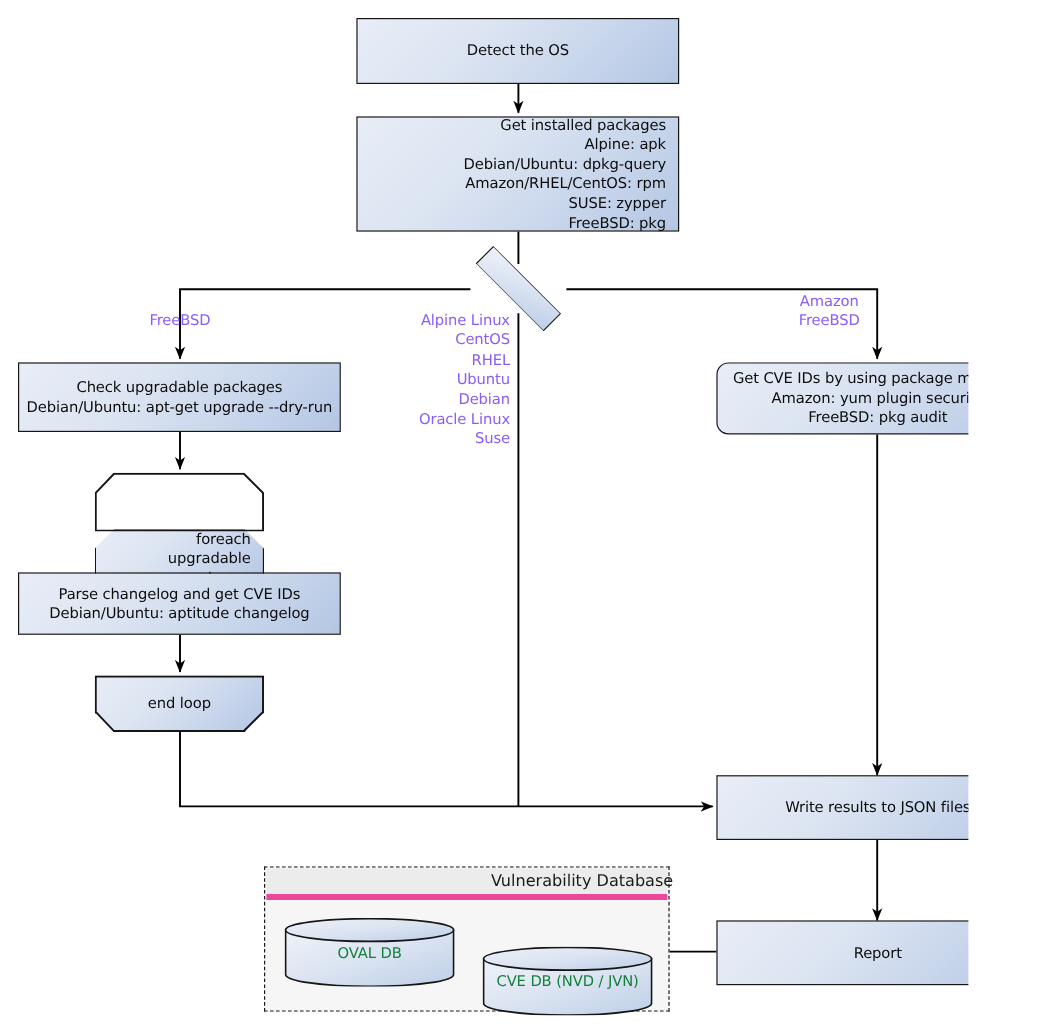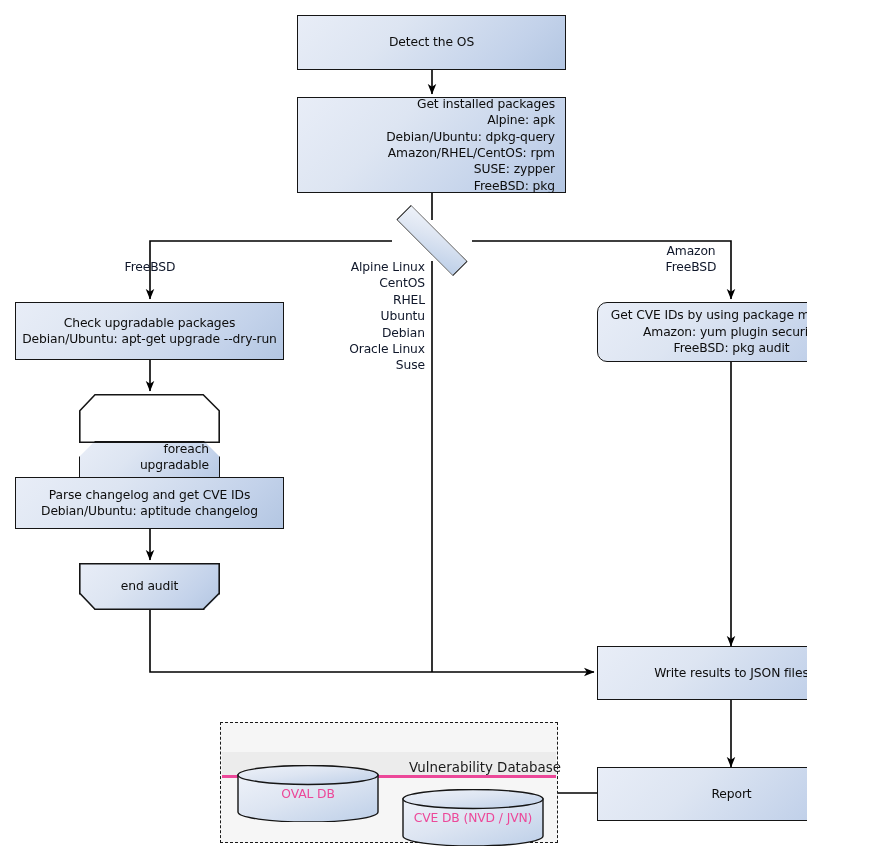--- a/index.html
+++ b/index.html
@@ -86,26 +86,25 @@
     position: absolute;
     box-sizing: border-box;
     border: 1.8px dashed #1a1a1a;
     background: #f6f6f6;
     z-index: 1;
   }
   .group-title-bar {
     position: absolute;
     box-sizing: border-box;
     background: #ececec;
-    border-bottom: 3px solid #ec4899;
+    border-bottom: 5px solid #ec4899;
     z-index: 2;
     display: flex;
-    align-items: flex-end;
+    align-items: center;
     justify-content: flex-end;
-    margin-top: 28px;
   }
   .group-title-bar span {
     font-size: 13.4px;
     white-space: nowrap;
     color: #1a1a1a;
     position: relative;
     left: 5px;
   }
 
   
@@ -117,30 +116,30 @@
   .cyl .cyl-label {
     position: absolute;
     left: 0;
     top: 0;
     width: 100%;
     height: 100%;
     display: flex;
     align-items: center;
     justify-content: center;
     font-size: 12.3px;
-    color: #ec4899;
+    color: #15803d;
     letter-spacing: -0.1px;
   }
 
   
   .edge-label {
     position: absolute;
     font-size: 12.3px;
     line-height: 16.4px;
-    color: #0f172a;
+    color: #8b5cf6;
     white-space: pre-line;
     z-index: 2;
     letter-spacing: -0.1px;
   }
   .el-center { text-align: center; }
   .el-right  { text-align: right; }
 </style>
 </head>
 <body>
 
@@ -209,21 +208,21 @@
   <svg class="loop-outline" style="left:79px; top:394px;" width="141" height="49" viewBox="0 0 141 49" xmlns="http://www.w3.org/2000/svg">
     <path d="M 16 0.8 L 124.2 0.8 L 140.2 16.8 L 140.2 48.2 L 0.8 48.2 L 0.8 16.8 Z" fill="none" stroke="#151515" stroke-width="1.6"></path>
   </svg>
 
   <div class="node ta-center" style="left:15px; top:477px; width:269px; height:52px;">
     <div class="txt">Parse changelog and get  CVE IDs
 Debian/Ubuntu: aptitude changelog</div>
   </div>
 
   <div class="node ta-center loop-end" style="left:79px; top:563px; width:141px; height:47px;">
-    <div class="txt">end audit</div>
+    <div class="txt">end loop</div>
   </div>
   <svg class="loop-outline" style="left:79px; top:563px;" width="141" height="47" viewBox="0 0 141 47" xmlns="http://www.w3.org/2000/svg">
     <path d="M 0.8 0.8 L 140.2 0.8 L 140.2 30.2 L 124.2 46.2 L 16 46.2 L 0.8 30.2 Z" fill="none" stroke="#151515" stroke-width="1.6"></path>
   </svg>
 
   <div class="node ta-center" style="left:597px; top:302px; width:269px; height:60px;border-radius:10px;">
     <div class="txt">Get CVE IDs by using package manager
 Amazon: yum plugin security
 FreeBSD: pkg audit</div>
   </div>

